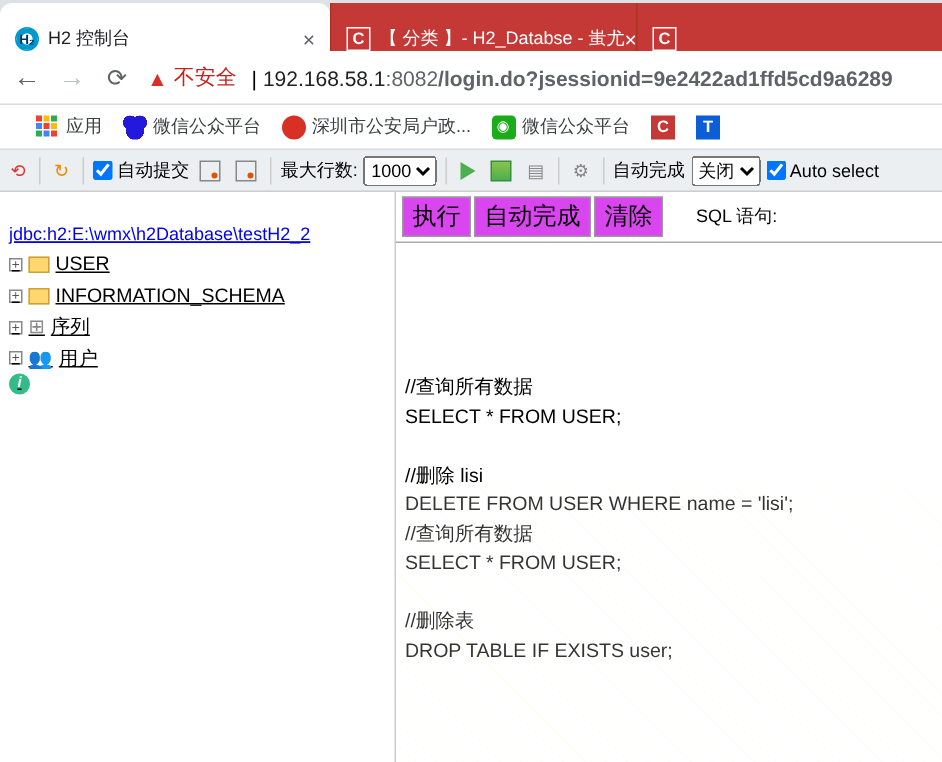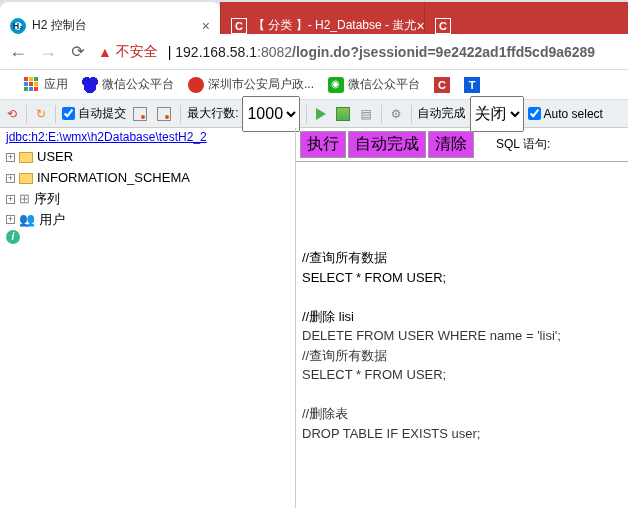--- a/index.html
+++ b/index.html
@@ -36,29 +36,29 @@
   .ico.wx { background: #1aad19; border-radius: 3px; position: relative; }
   .ico.wx::after { content:"◉"; color:#fff; font-size:10px; position:absolute; left:3px; top:1px;}
   .ico.sz { background: #d93025; border-radius: 50%; }
   .ico.cc { background: #c43836; color:#fff; display:flex;align-items:center;justify-content:center;font-weight:bold;font-size:11px;}
   .ico.t { background:#0b5ed7; color:#fff; display:flex;align-items:center;justify-content:center;font-weight:bold;font-size:11px;}
   
   .toolbar { height: 28px; background: #eceff1; border-bottom: 1px solid #ccc; display: flex; align-items: center; padding: 0 4px; gap: 4px; font-size: 12px; }
   .tb-btn { padding: 1px 3px; display: flex; align-items: center; gap: 2px; }
   .sep { width: 1px; height: 18px; background: #ccc; margin: 0 2px; }
   .tb-check { display: flex; align-items: center; gap: 3px; }
-  .tb-select { font-size: 16px; height: 36px; }
+  .tb-select { font-size: 12px; height: 20px; }
   .gear { color: #888; }
   .play { width: 0; height: 0; border-left: 10px solid #4caf50; border-top: 6px solid transparent; border-bottom: 6px solid transparent; }
   .greenbox { width:14px; height:14px; background: linear-gradient(#8bc34a,#4caf50); border:1px solid #388e3c; }
   .dotico { width:14px;height:14px;border:1px solid #888;position:relative;}
   .dotico::after{content:"";position:absolute;width:4px;height:4px;background:#d50;border-radius:50%;right:1px;bottom:1px;}
   
   .workspace { display: flex; height: calc(508px - 34px - 36px - 30px - 28px); }
-  .tree { width: 296px; border-right: 1px solid #ccc; padding: 0 6px; font-size: 13px; line-height: 1.6; }
+  .tree { width: 264px; border-right: 1px solid #ccc; padding: 19px 6px; font-size: 13px; line-height: 1.6; text-decoration: underline; }
   .tree-url { color: #00e; text-decoration: underline; font-size: 12px; }
   .tree-row { display: flex; align-items: center; gap: 4px; }
   .expander { width: 9px; height: 9px; border: 1px solid #888; display: inline-flex; align-items: center; justify-content: center; font-size: 9px; line-height: 1; color: #555; background:#fff; }
   .folder { width: 14px; height: 11px; background: #ffd76e; border: 1px solid #caa13a; }
   .info-ico { width: 14px; height: 14px; border-radius: 50%; background: #3b8; color: #fff; display: inline-flex; align-items: center; justify-content: center; font-size: 10px; font-style: italic; font-weight: bold; }
   
   .main { flex: 1; display: flex; flex-direction: column; }
   .sql-bar { display: flex; align-items: center; padding: 3px 4px; border-bottom: 1px solid #aaa; gap: 2px; font-size: 12px; }
   .sql-btn { border: 1px solid #999; background: #d946ef; padding: 2px 6px; font-size: 16px; cursor: pointer; }
   .sql-label { margin-left: 20px; }

